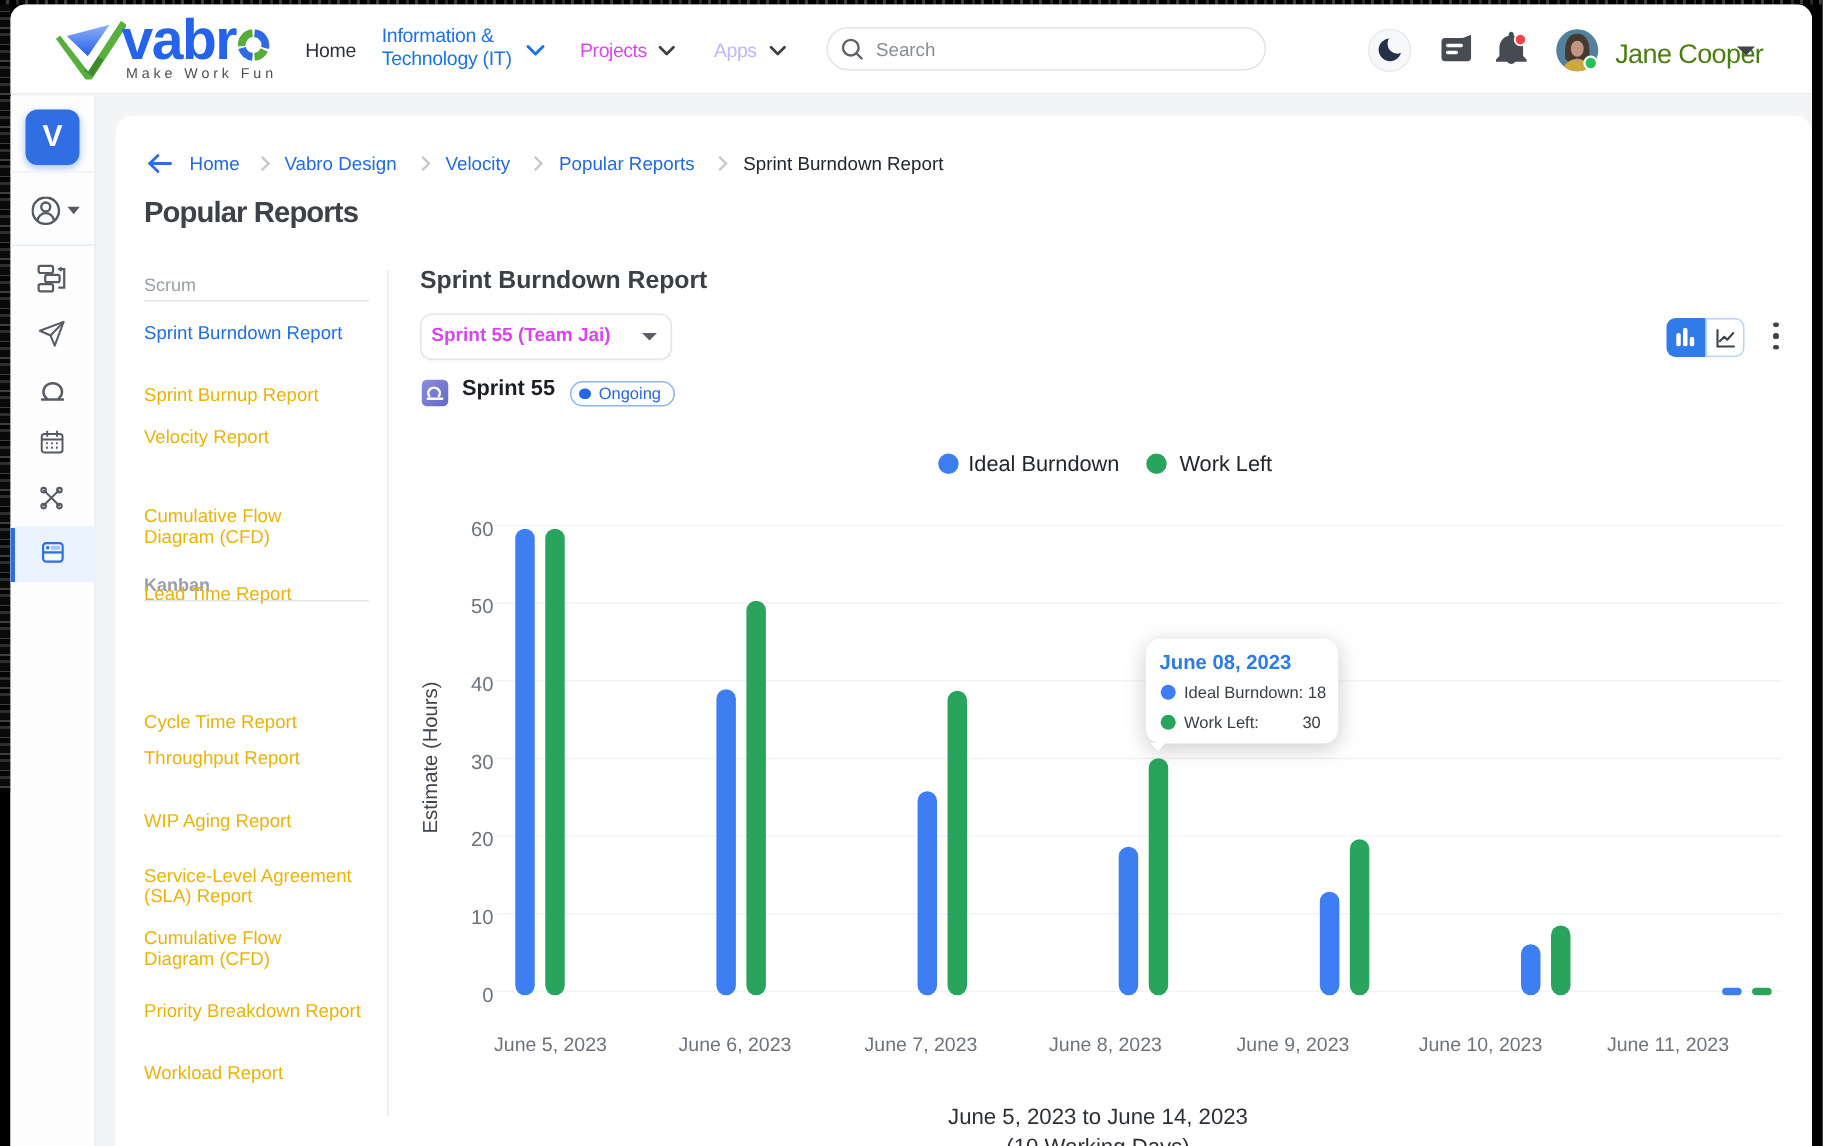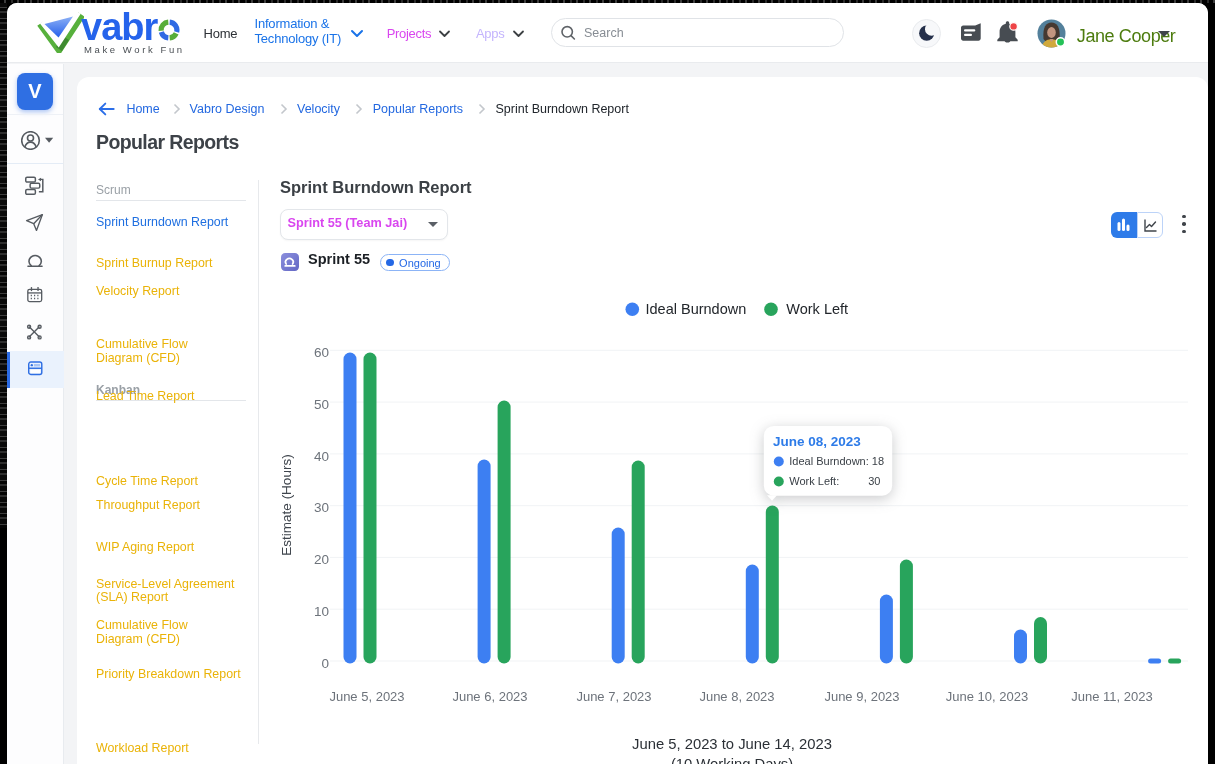--- a/index.html
+++ b/index.html
@@ -203,21 +203,21 @@
 <div class="abs li" style="top:338.2px;">Cumulative Flow<br>Diagram (CFD)</div>
 <div class="abs lg" style="top:383px;font-weight:bold;">Kanban</div>
 <div class="abs hln" style="top:400px;"></div>
 <div class="abs li" style="top:390px;">Lead Time Report</div>
 <div class="abs li" style="top:451px;margin-top:24px;">Cycle Time Report</div>
 <div class="abs li" style="top:499.2px;">Throughput Report</div>
 <div class="abs li" style="top:541px;">WIP Aging Report</div>
 <div class="abs li" style="top:577.7px;">Service-Level Agreement<br>(SLA) Report</div>
 <div class="abs li" style="top:619.2px;">Cumulative Flow<br>Diagram (CFD)</div>
 <div class="abs li" style="top:667.8px;">Priority Breakdown Report</div>
-<div class="abs li" style="top:742px;">Workload Report</div>
+<div class="abs li" style="top:709px;">Workload Report</div>
 <div class="abs" style="left:257.5px;top:180px;width:1px;height:564px;background:#e7e9ec;"></div>
 
 <div class="abs" style="left:280px;top:178px;font-size:16.5px;font-weight:600;color:#3b4045;">Sprint Burndown Report</div>
 <div class="abs" style="left:279.5px;top:209px;width:168px;height:30.5px;border:1px solid #e3e6ea;border-radius:8px;background:#fff;box-shadow:0 1px 2px rgba(0,0,0,.04);"></div>
 <div class="abs" style="left:287.5px;top:215.5px;font-size:12.7px;color:#d946ef;font-weight:700;">Sprint 55 (Team Jai)</div>
 <div class="abs" style="left:427.5px;top:221.8px;width:0;height:0;border-left:5.2px solid transparent;border-right:5.2px solid transparent;border-top:5.8px solid #5a5f66;"></div>
 
 <svg class="abs" style="left:280.5px;top:253px" width="18" height="18" viewBox="0 0 21.5 21.5">
   <defs>
       <linearGradient id="spg" x1="0" y1="0" x2="1" y2="1">

